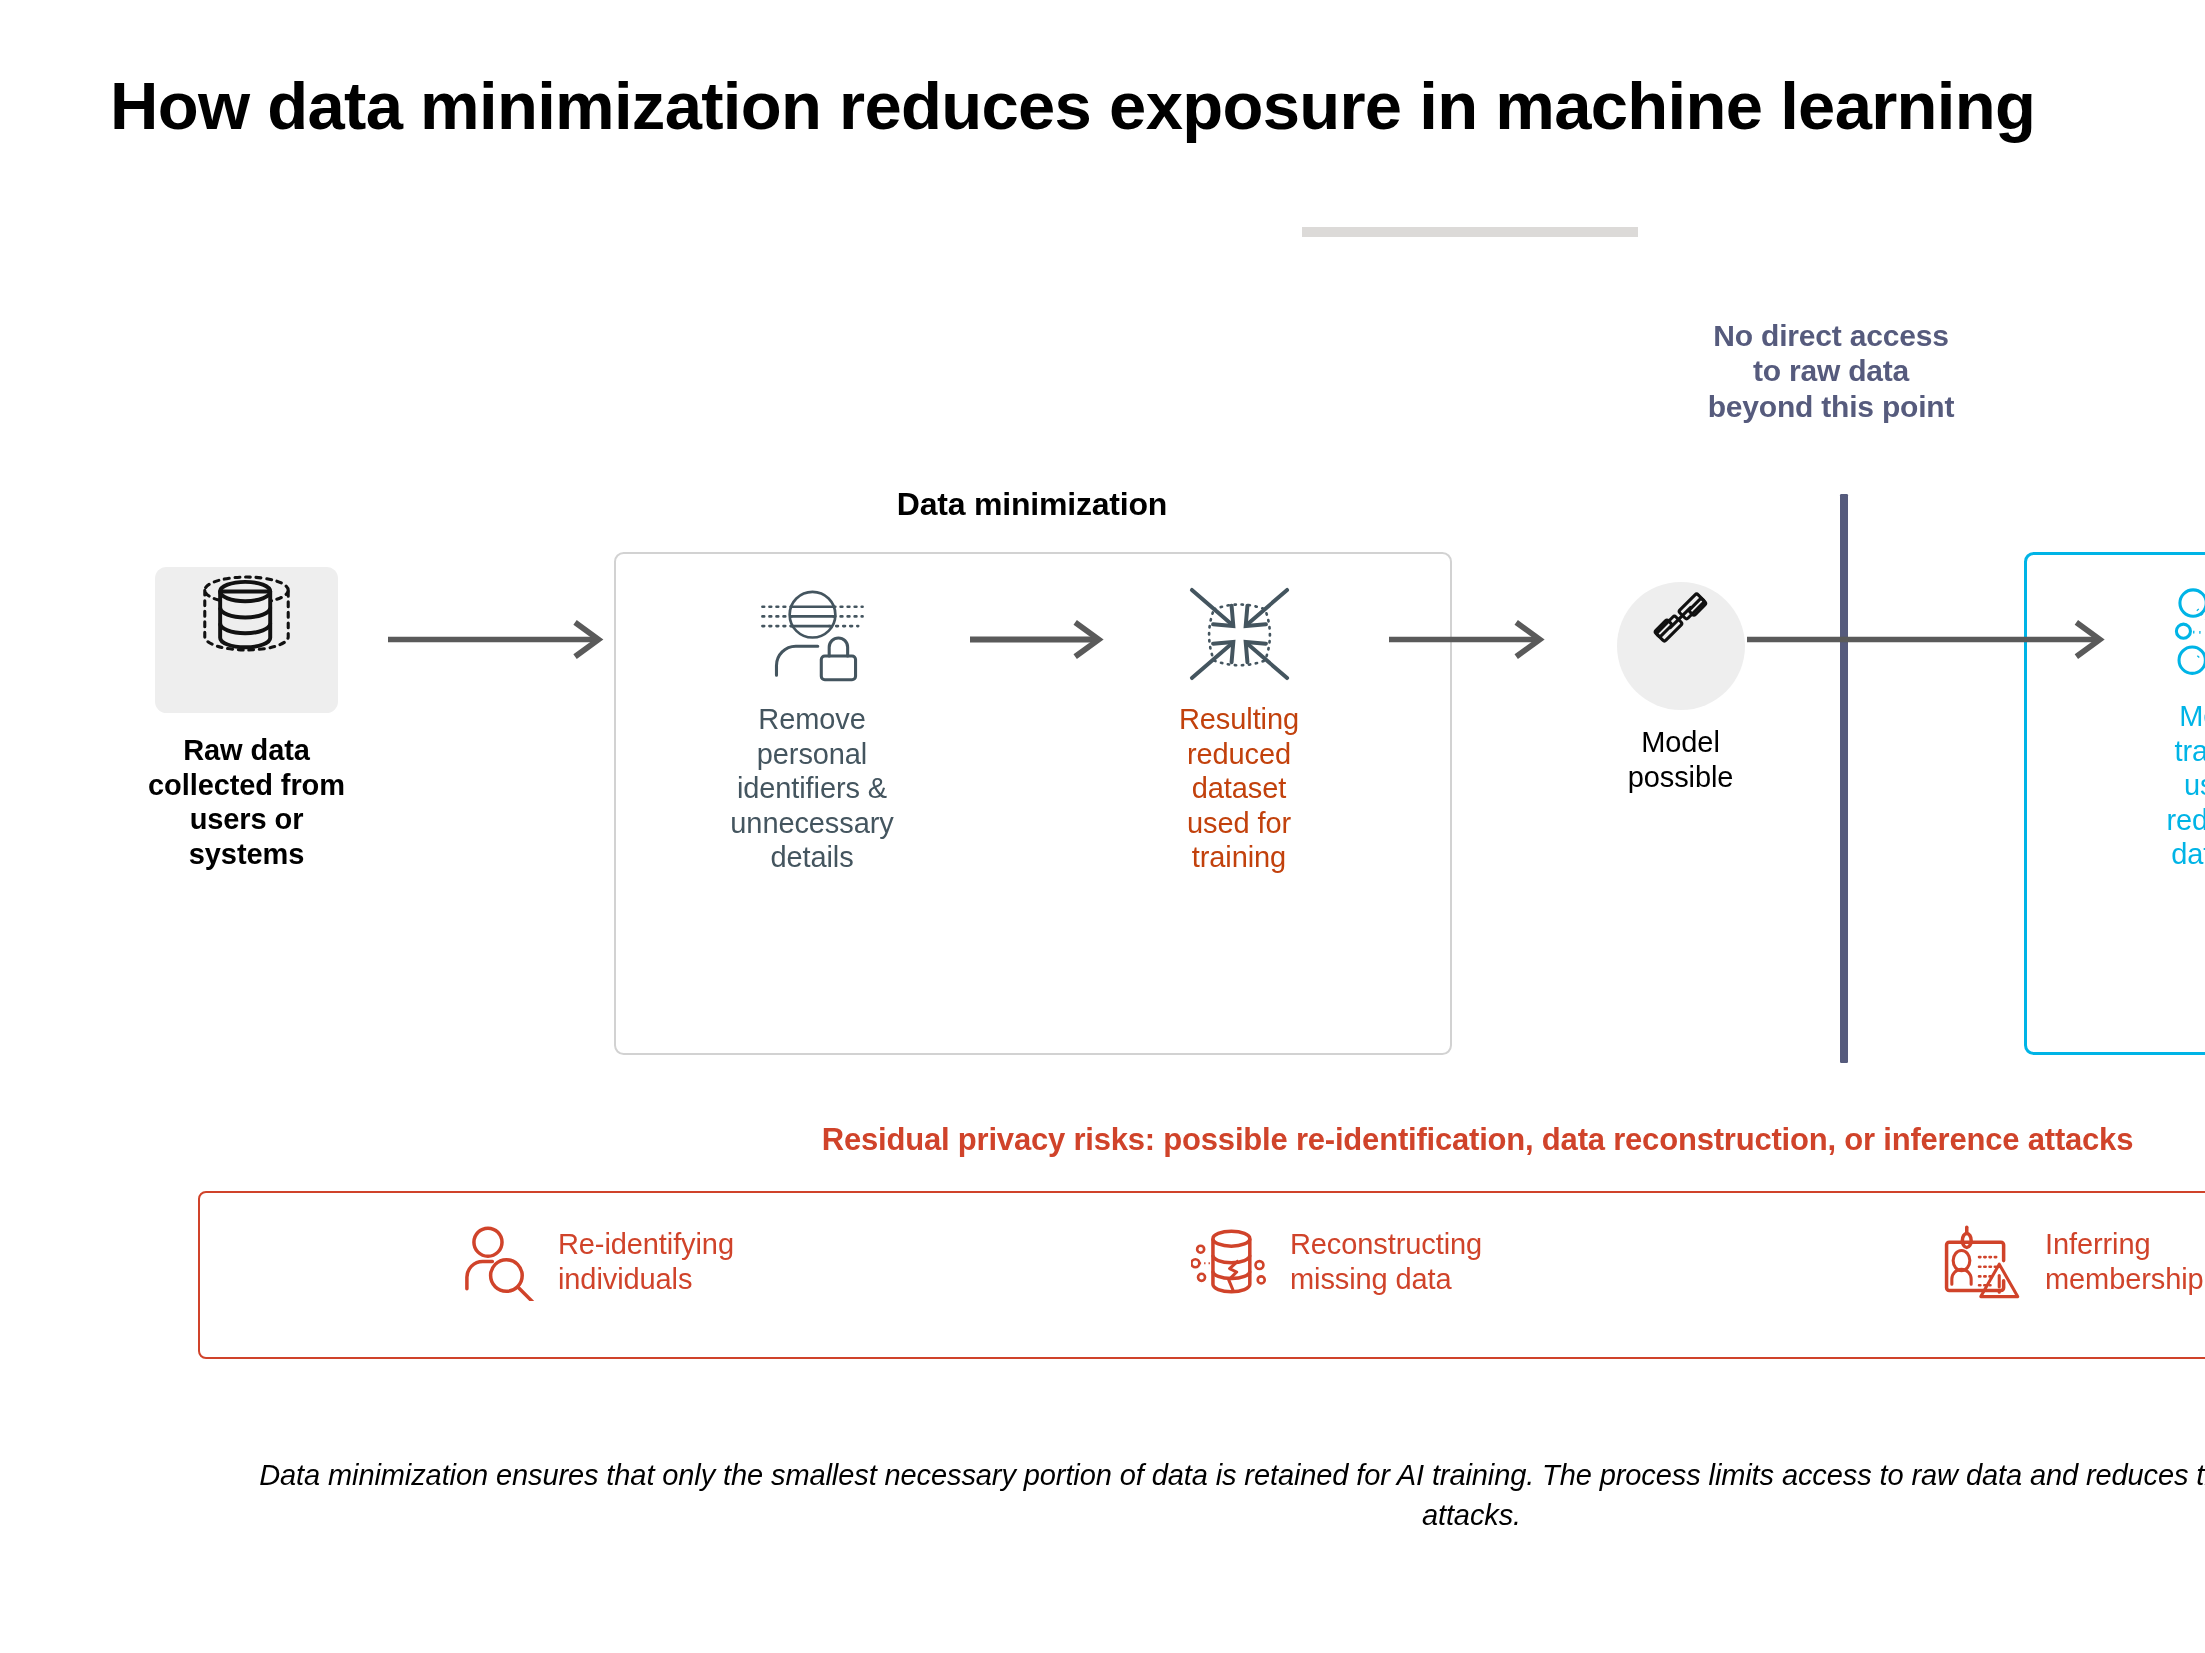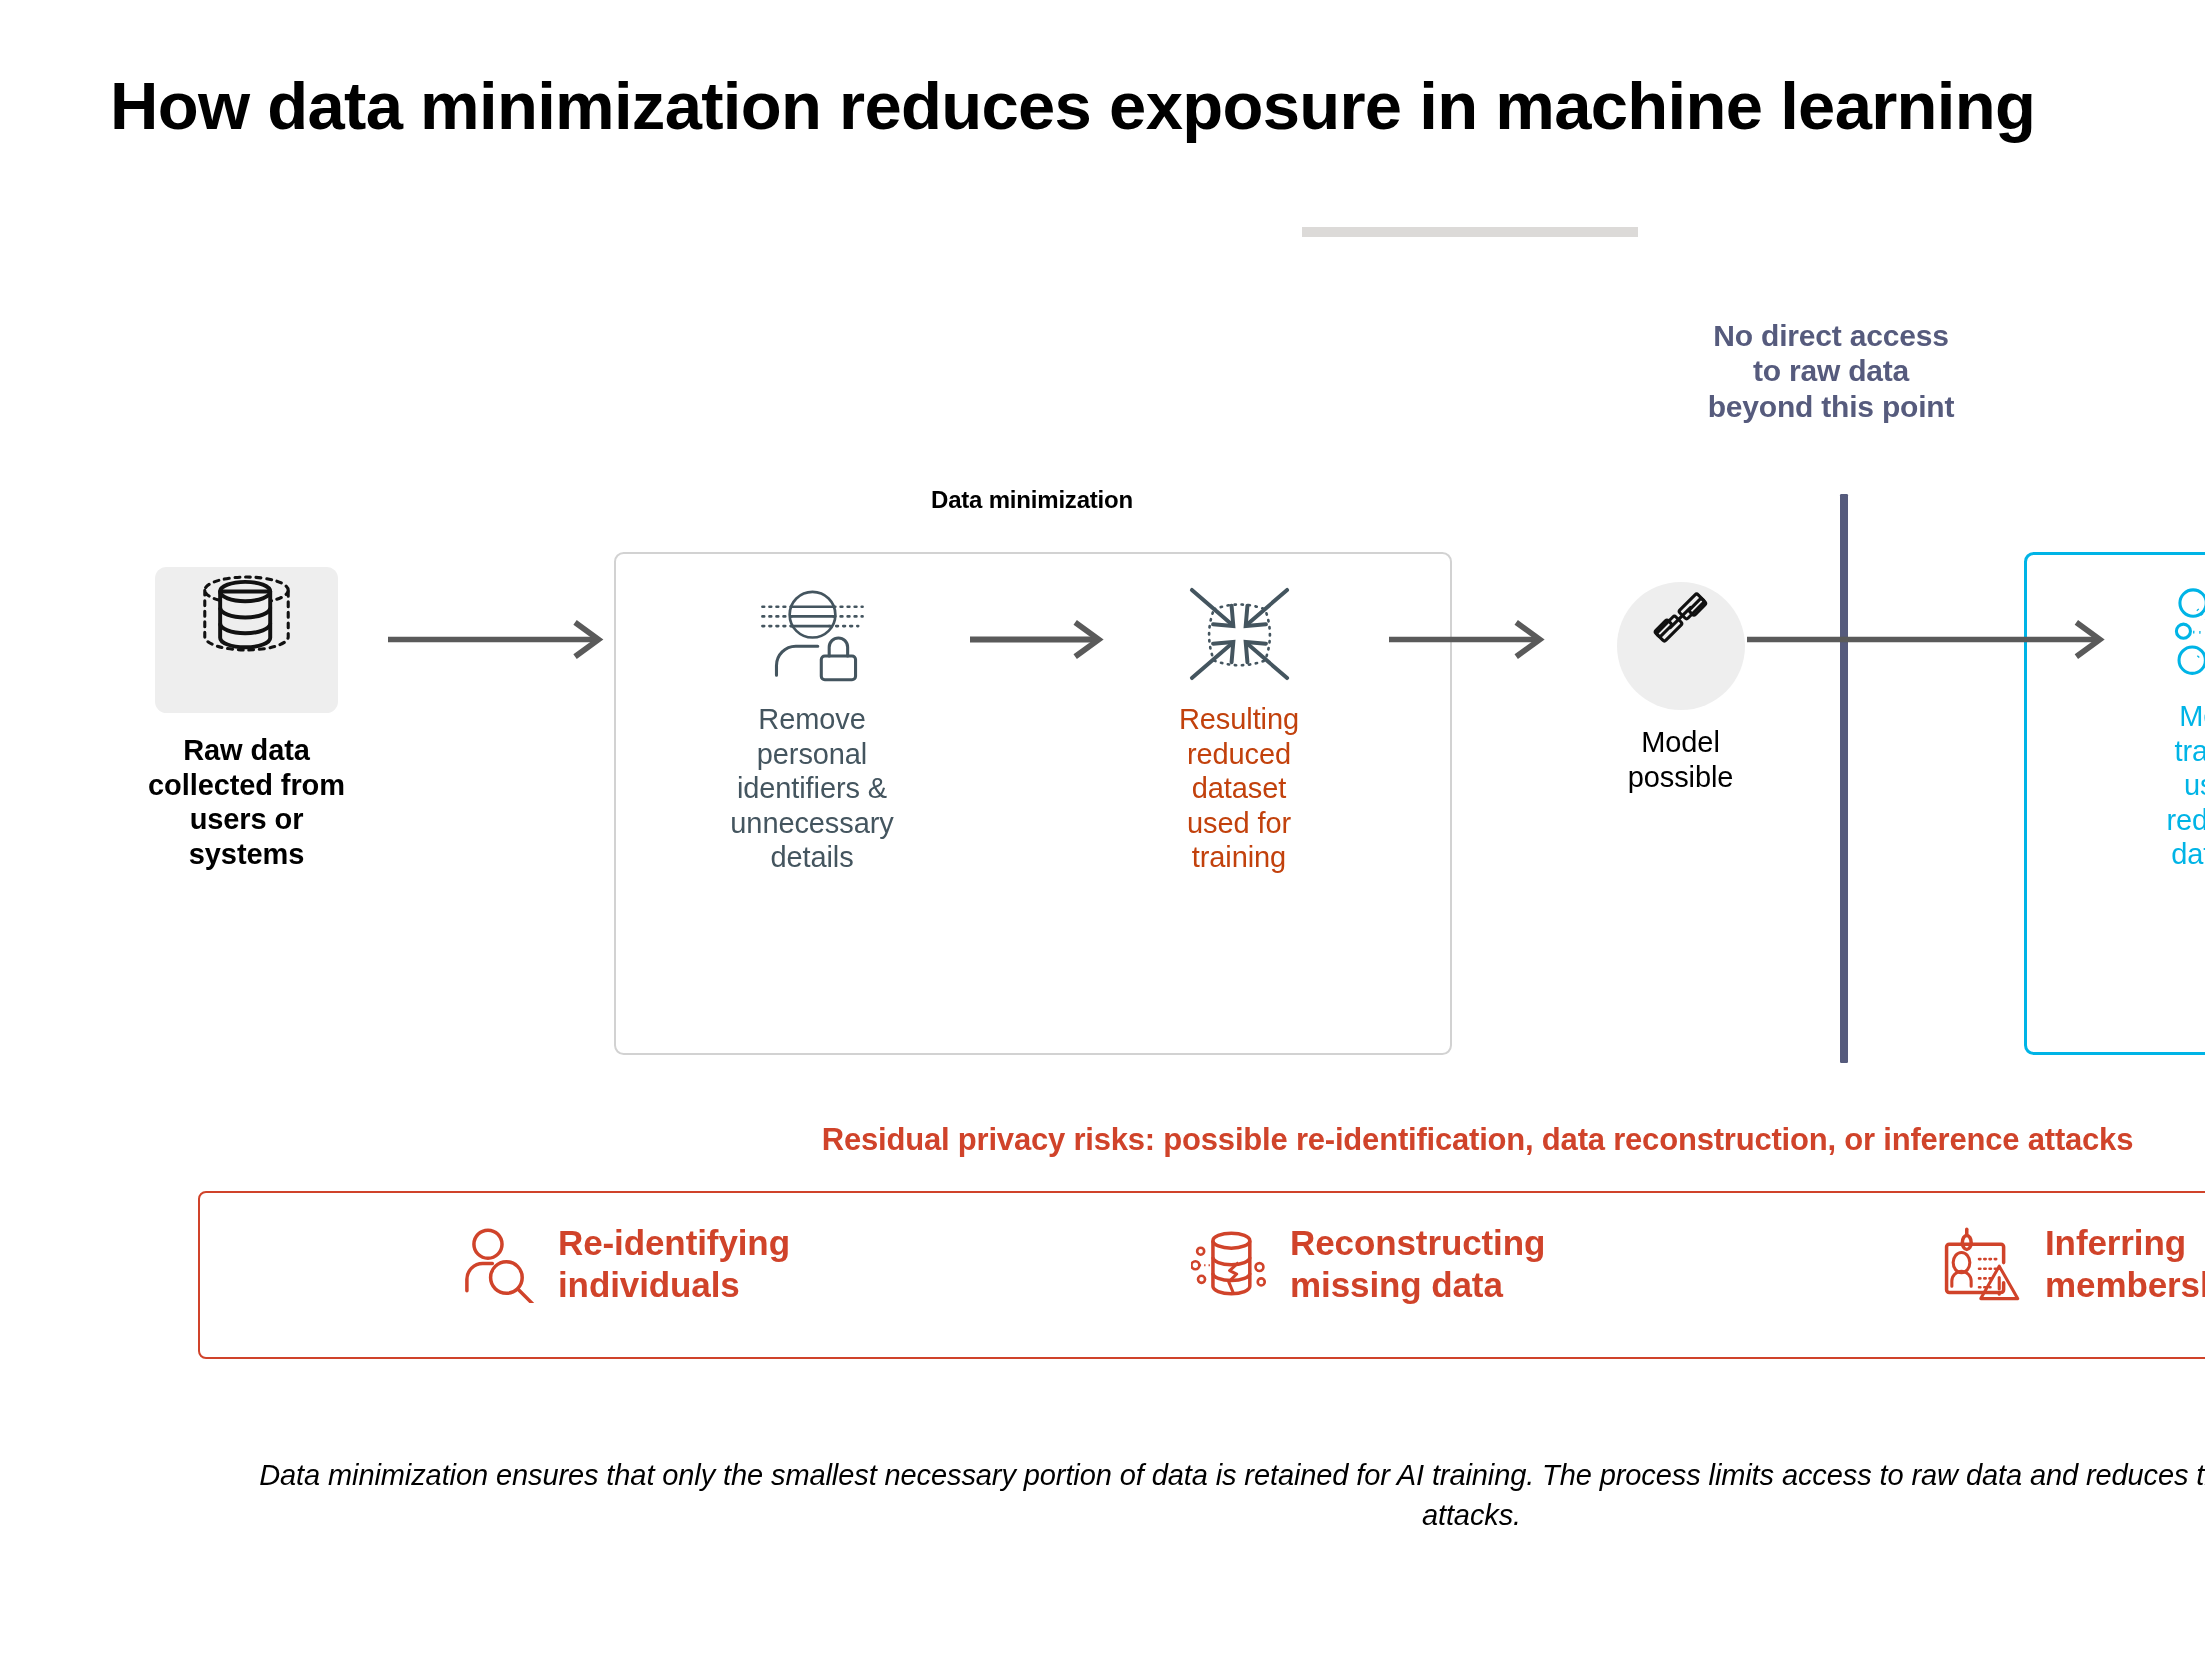--- a/index.html
+++ b/index.html
@@ -18,21 +18,21 @@
     letter-spacing:-0.7px;line-height:1.05;
   }
   #title-rule{
     position:absolute;left:1302px;top:227px;width:336px;height:9.7px;
     background:#dcdad8;
   }
 
   
   .section-heading{
     position:absolute;font-weight:bold;text-align:center;
-    font-size:24px;line-height:1.12;letter-spacing:-0.2px;
+    font-size:32px;line-height:1.12;letter-spacing:-0.2px;
   }
   #heading-data-minimization{left:613px;top:487px;width:838px;color:#000000;}
   #heading-measuring-utility{left:2038px;top:487px;width:838px;color:#00b4e6;}
   #heading-no-access{
     left:1500px;top:318px;width:662px;color:#565b7d;
     font-size:30px;line-height:1.18;
   }
 
   
   #box-data-minimization{
@@ -86,21 +86,21 @@
     position:absolute;left:110px;top:1122px;width:2735px;text-align:center;
     font-size:31px;font-weight:bold;color:#d0432a;letter-spacing:-0.2px;
   }
   #risks-box{
     position:absolute;left:198px;top:1191px;width:2620px;height:168px;
     border:2.2px solid #d0432a;border-radius:8px;box-sizing:border-box;
   }
   .risk-item{position:absolute;display:flex;align-items:center;}
   .risk-item .risk-icon{flex:0 0 auto;margin-right:20px;}
   .risk-item .risk-label{
-    font-size:35px;line-height:1.2;color:#d0432a;white-space:pre-line;letter-spacing:-0.1px;font-weight:bold;
+    font-size:29px;line-height:1.2;color:#d0432a;white-space:pre-line;letter-spacing:-0.1px;
   }
   #risk-0{left:459px;top:1222px;}
   #risk-1{left:1191px;top:1222px;}
   #risk-2{left:1941px;top:1222px;}
 
   
   #caption{
     position:absolute;left:221px;top:1455px;width:2501px;text-align:center;
     font-size:29px;line-height:1.38;font-style:italic;color:#000000;letter-spacing:-0.1px;
   }

